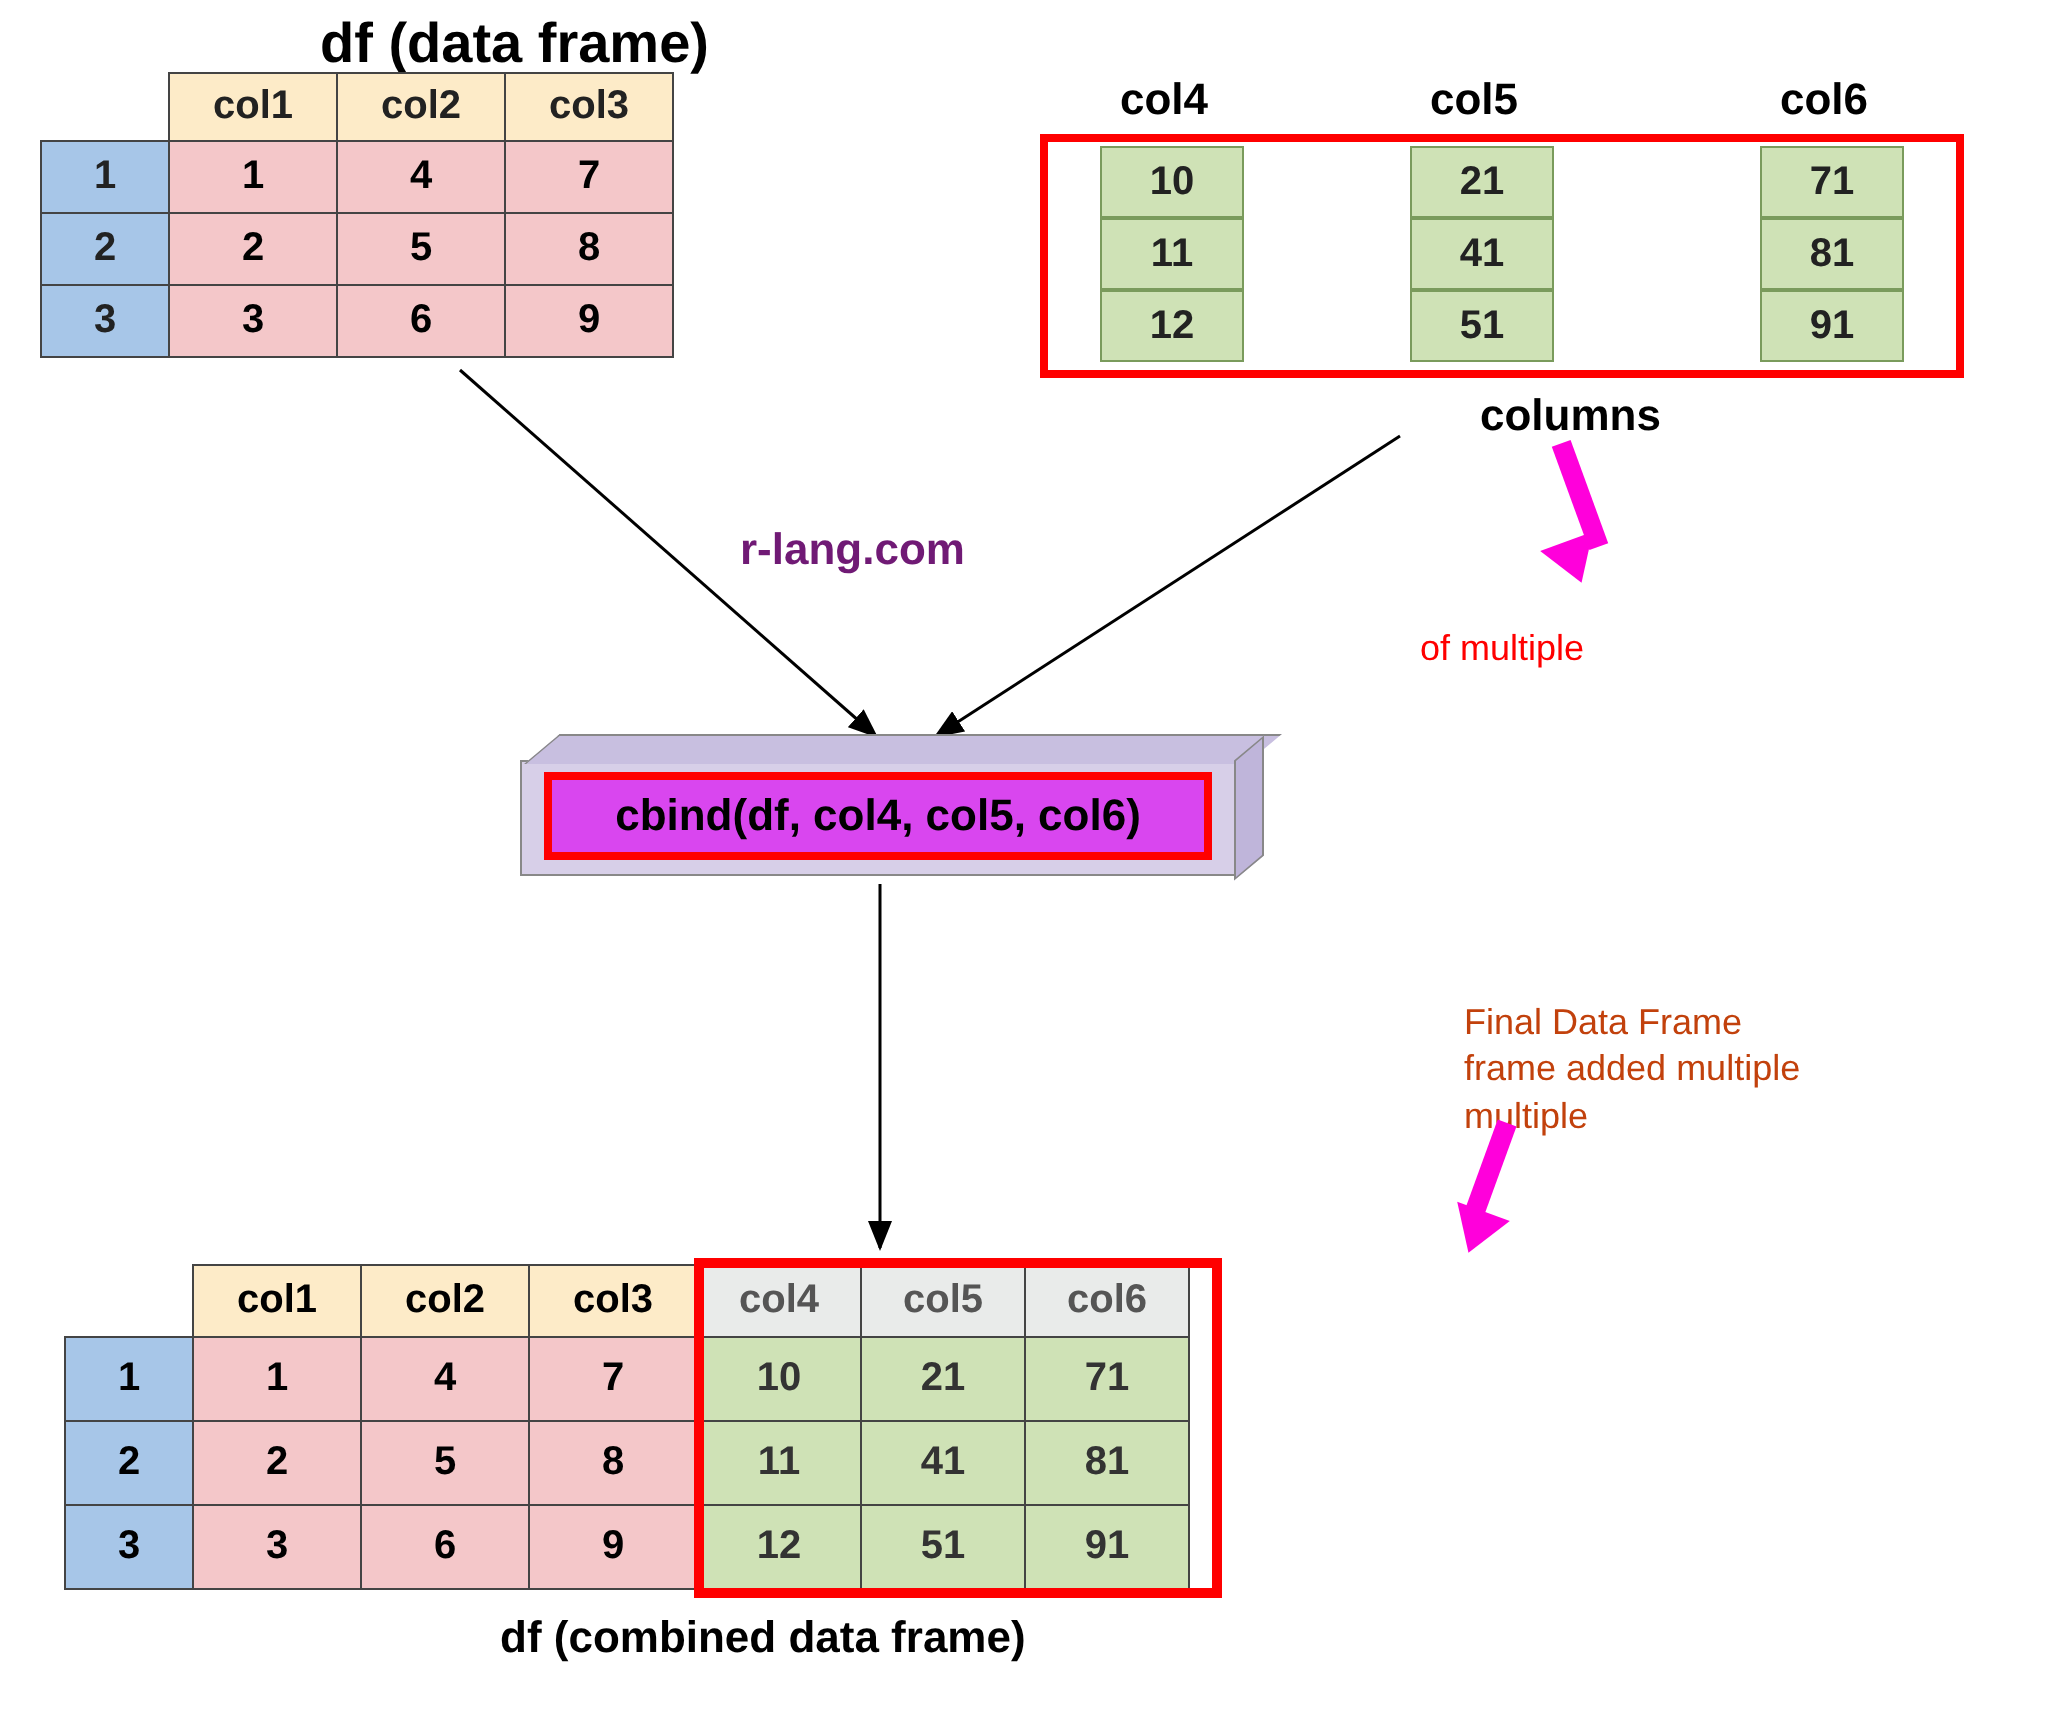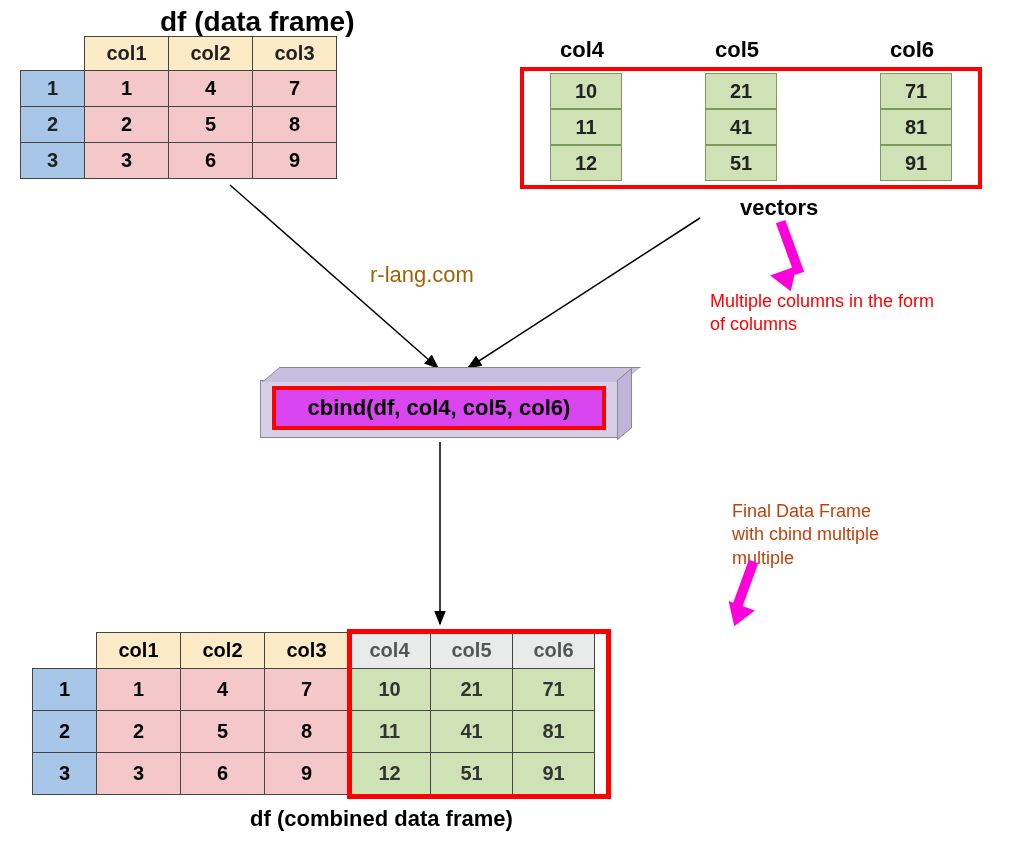--- a/index.html
+++ b/index.html
@@ -105,22 +105,22 @@
       left: 740px;
       font-weight: bold;
       font-size: 22px;
     }
 
     .watermark {
       position: absolute;
       top: 262px;
       left: 370px;
       font-size: 22px;
-      font-weight: normal;
-      color: #a16207;
+      font-weight: bold;
+      color: #701a75;
     }
 
     .cbind-box {
       position: absolute;
       top: 380px;
       left: 260px;
       width: 360px;
       height: 74px;
     }
     .cbind-3d {
@@ -339,53 +339,53 @@
     <div class="vec-cell">41</div>
     <div class="vec-cell">51</div>
   </div>
   <div class="vec-stack c6">
     <div class="vec-cell">71</div>
     <div class="vec-cell">81</div>
     <div class="vec-cell">91</div>
   </div>
 </div>
 
-<div class="vectors-label">vectors</div>
+<div class="vectors-label">columns</div>
 
 <div class="watermark">r-lang.com</div>
 
 <svg class="arrows">
   <defs>
     <marker id="arrowhead" markerWidth="10" markerHeight="8" refX="9" refY="4" orient="auto">
       <polygon points="0 0, 10 4, 0 8" fill="#000"></polygon>
     </marker>
   </defs>
   <line x1="230" y1="185" x2="438" y2="368" stroke="#000" stroke-width="1.5" marker-end="url(#arrowhead)"></line>
   <line x1="700" y1="218" x2="468" y2="368" stroke="#000" stroke-width="1.5" marker-end="url(#arrowhead)"></line>
   <line x1="440" y1="442" x2="440" y2="624" stroke="#000" stroke-width="1.5" marker-end="url(#arrowhead)"></line>
 </svg>
 
 <div class="cbind-box">
   <div class="cbind-3d"></div>
   <div class="cbind-inner">cbind(df, col4, col5, col6)</div>
 </div>
 
 <div class="annotation1">
-  <span>Multiple columns in the form</span><br>
-  <span>of columns</span>
+  <br>
+  <span>of multiple</span>
 </div>
 
 <div class="pink-arrow pink-arrow1">
   <div class="shaft"></div>
   <div class="head"></div>
 </div>
 
 <div class="annotation2">
   <span>Final Data Frame</span><br>
-  <span>with cbind multiple</span><br>
+  <span>frame added multiple</span><br>
   <span>multiple</span>
 </div>
 
 <div class="pink-arrow pink-arrow2">
   <div class="shaft"></div>
   <div class="head"></div>
 </div>
 
 <table class="combined-table">
   <tbody>

